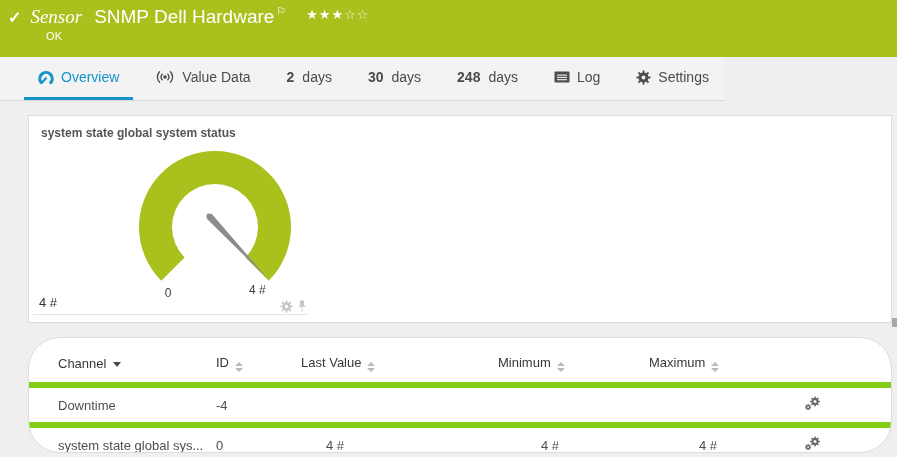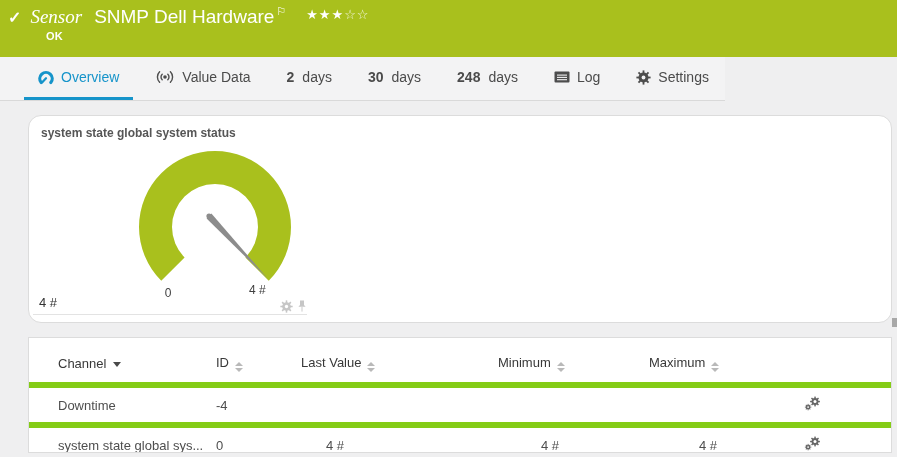--- a/index.html
+++ b/index.html
@@ -8,36 +8,36 @@
 
   
   .sensor-header { position:absolute; left:0; top:0; width:897px; height:57px; background:#a9c01d; color:#fff; }
   .hdr-line1 { position:absolute; left:8px; top:5px; display:flex; align-items:flex-start; }
   .check { font-size:16px; font-weight:bold; margin-top:3px; }
   .hdr-title { font-size:19px; margin-left:9px; white-space:nowrap; }
   .hdr-title .type { font-style:italic; margin-right:12px;font-family:Liberation Serif, serif; }
   .flag { font-size:11px; vertical-align:8px; margin-left:2px; }
   .stars { font-size:13px; letter-spacing:1px; margin-left:20px; margin-top:2px; white-space:nowrap; }
   .stars .empty { opacity:.85; }
-  .hdr-status { position:absolute; left:46px; top:30px; font-size:11px; font-weight:bold; letter-spacing:.3px; }
+  .hdr-status { position:absolute; left:46px; top:30px; font-size:11px; font-weight:normal; letter-spacing:.3px; }
 
   
   .tabbar { position:absolute; left:0; top:57px; width:725px; height:44px; background:#f3f3f4;
             border-bottom:1px solid #d9d9d9; display:flex; justify-content:space-between;
             padding:0 2px 0 24px; }
   .tab { display:flex; align-items:center; gap:7px; padding:0 14px; font-size:14px; color:#4b4b4b;
          border-bottom:3px solid transparent; cursor:pointer; white-space:nowrap; }
   .tab .num { font-weight:bold; margin-right:1px; }
   .tab.active { color:#1694ca; border-bottom-color:#1694ca; }
   .tab svg { display:block; }
 
   
   .card { position:absolute; background:#fff; border:1px solid #dcdcdc; }
-  .gauge-card { left:28px; top:115px; width:864px; height:208px;border-radius:13px; }
-  .table-card { left:28px; top:337px; width:864px; height:116px; overflow:hidden; }
+  .gauge-card { left:28px; top:115px; width:864px; height:208px; }
+  .table-card { left:28px; top:337px; width:864px; height:116px; overflow:hidden;border-radius:32px; }
 
   
   .gauge-title { position:absolute; left:12px; top:10px; font-size:12px; font-weight:bold; color:#565656; }
   .gauge-svg { position:absolute; left:106px; top:27px; }
   .g-label { position:absolute; font-size:12px; color:#3f3f3f; }
   .g-min { left:128px; top:170px; width:22px; text-align:center; }
   .g-max { left:220px; top:167px; }
   .g-value { position:absolute; left:10px; top:179px; font-size:13px; color:#333; }
   .g-tools { position:absolute; left:251px; top:184px; display:flex; gap:4px; align-items:center; }
   .g-divider { position:absolute; left:4px; top:198px; width:274px; height:1px; background:#e3e3e3; }

